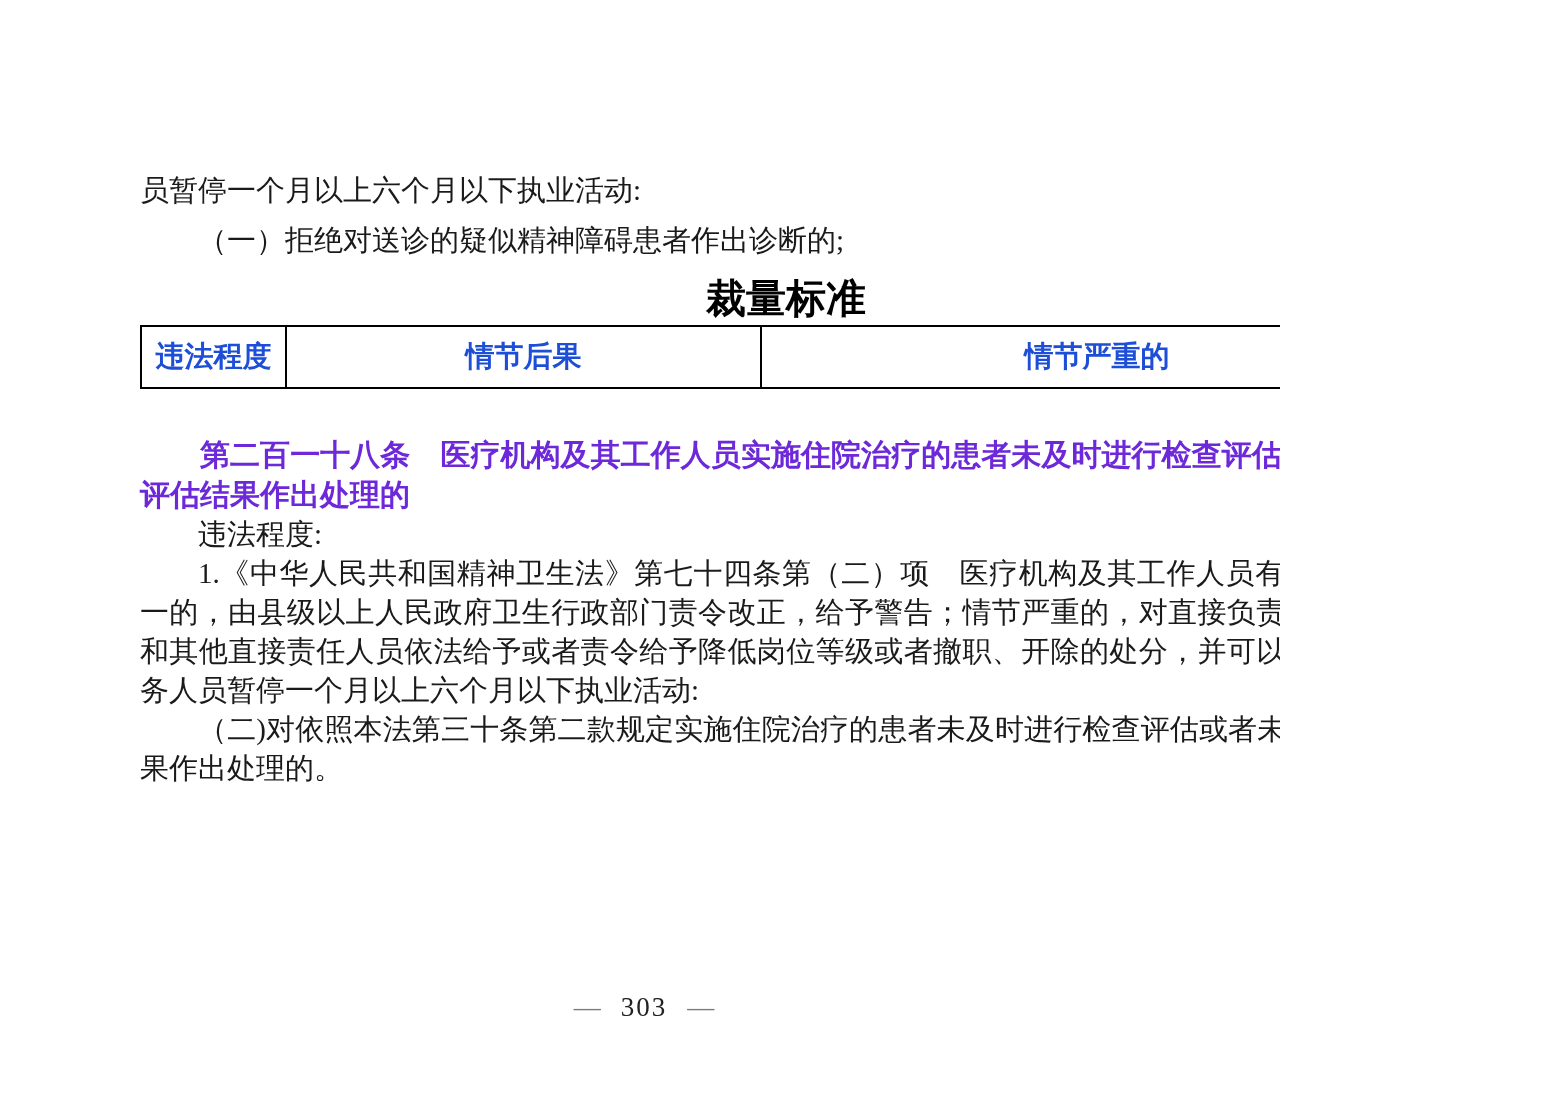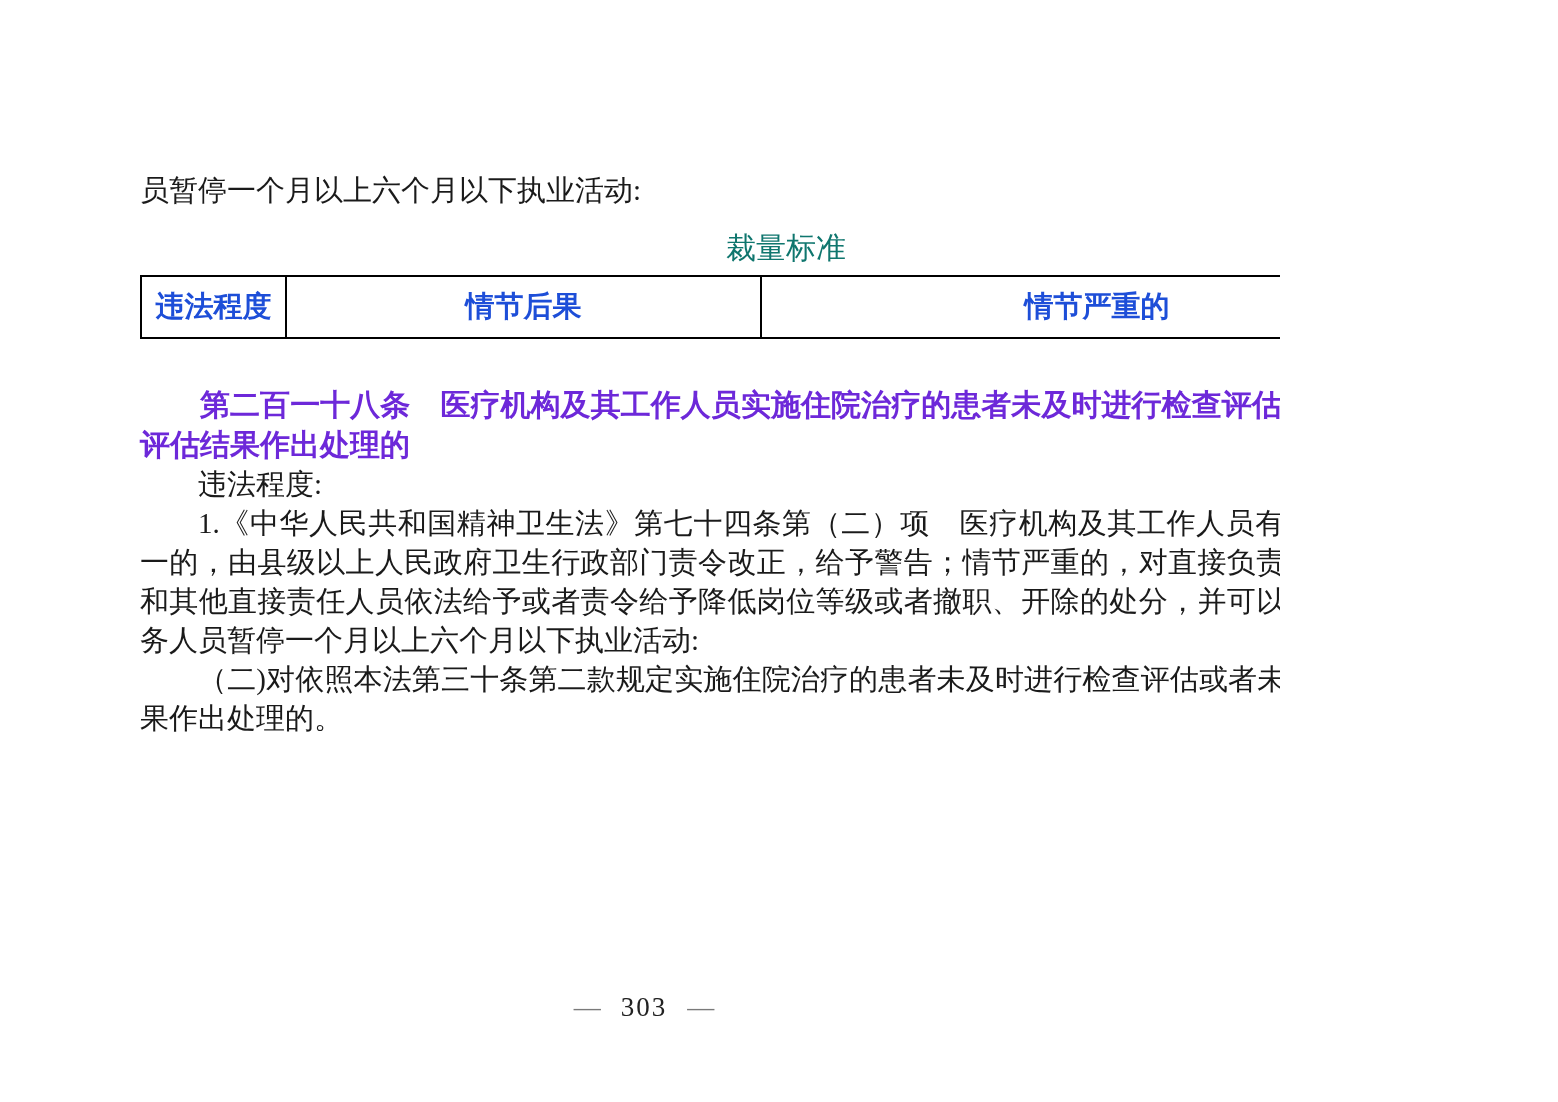--- a/index.html
+++ b/index.html
@@ -22,24 +22,24 @@
     margin: 0;
     font-size: 29px;
     line-height: 50px;
     white-space: nowrap;
   }
   .indent2 { text-indent: 2em; }
   .table-title {
     margin: 16px 0 10px 0;
     text-align: center;
     font-family: "Liberation Sans", "DejaVu Sans", sans-serif;
-    font-weight: normal;
-    font-size: 30px;
+    font-weight: bold;
+    font-size: 40px;
     line-height: 34px;
-    color: #0f766e;
+    color: #000000;
   }
   table.discretion {
     width: 100%;
     border-collapse: collapse;
     table-layout: fixed;
   }
   table.discretion th,
   table.discretion td {
     border: 2px solid #000;
   }
@@ -105,20 +105,21 @@
   .footer .num { color: #222; margin: 0 20px; letter-spacing: 2px; }
 </style>
 </head>
 <body>
 
 <div class="page">
   <div class="content">
 
     <p class="intro-line">员暂停一个月以上六个月以下执业活动:</p>
 
+    <p class="intro-line indent2">（一）拒绝对送诊的疑似精神障碍患者作出诊断的;</p>
 
     <div class="table-title">裁量标准</div>
 
     <table class="discretion">
       <colgroup>
         <col class="col-degree">
         <col class="col-consequence">
         <col class="col-range">
       </colgroup>
       <thead>

